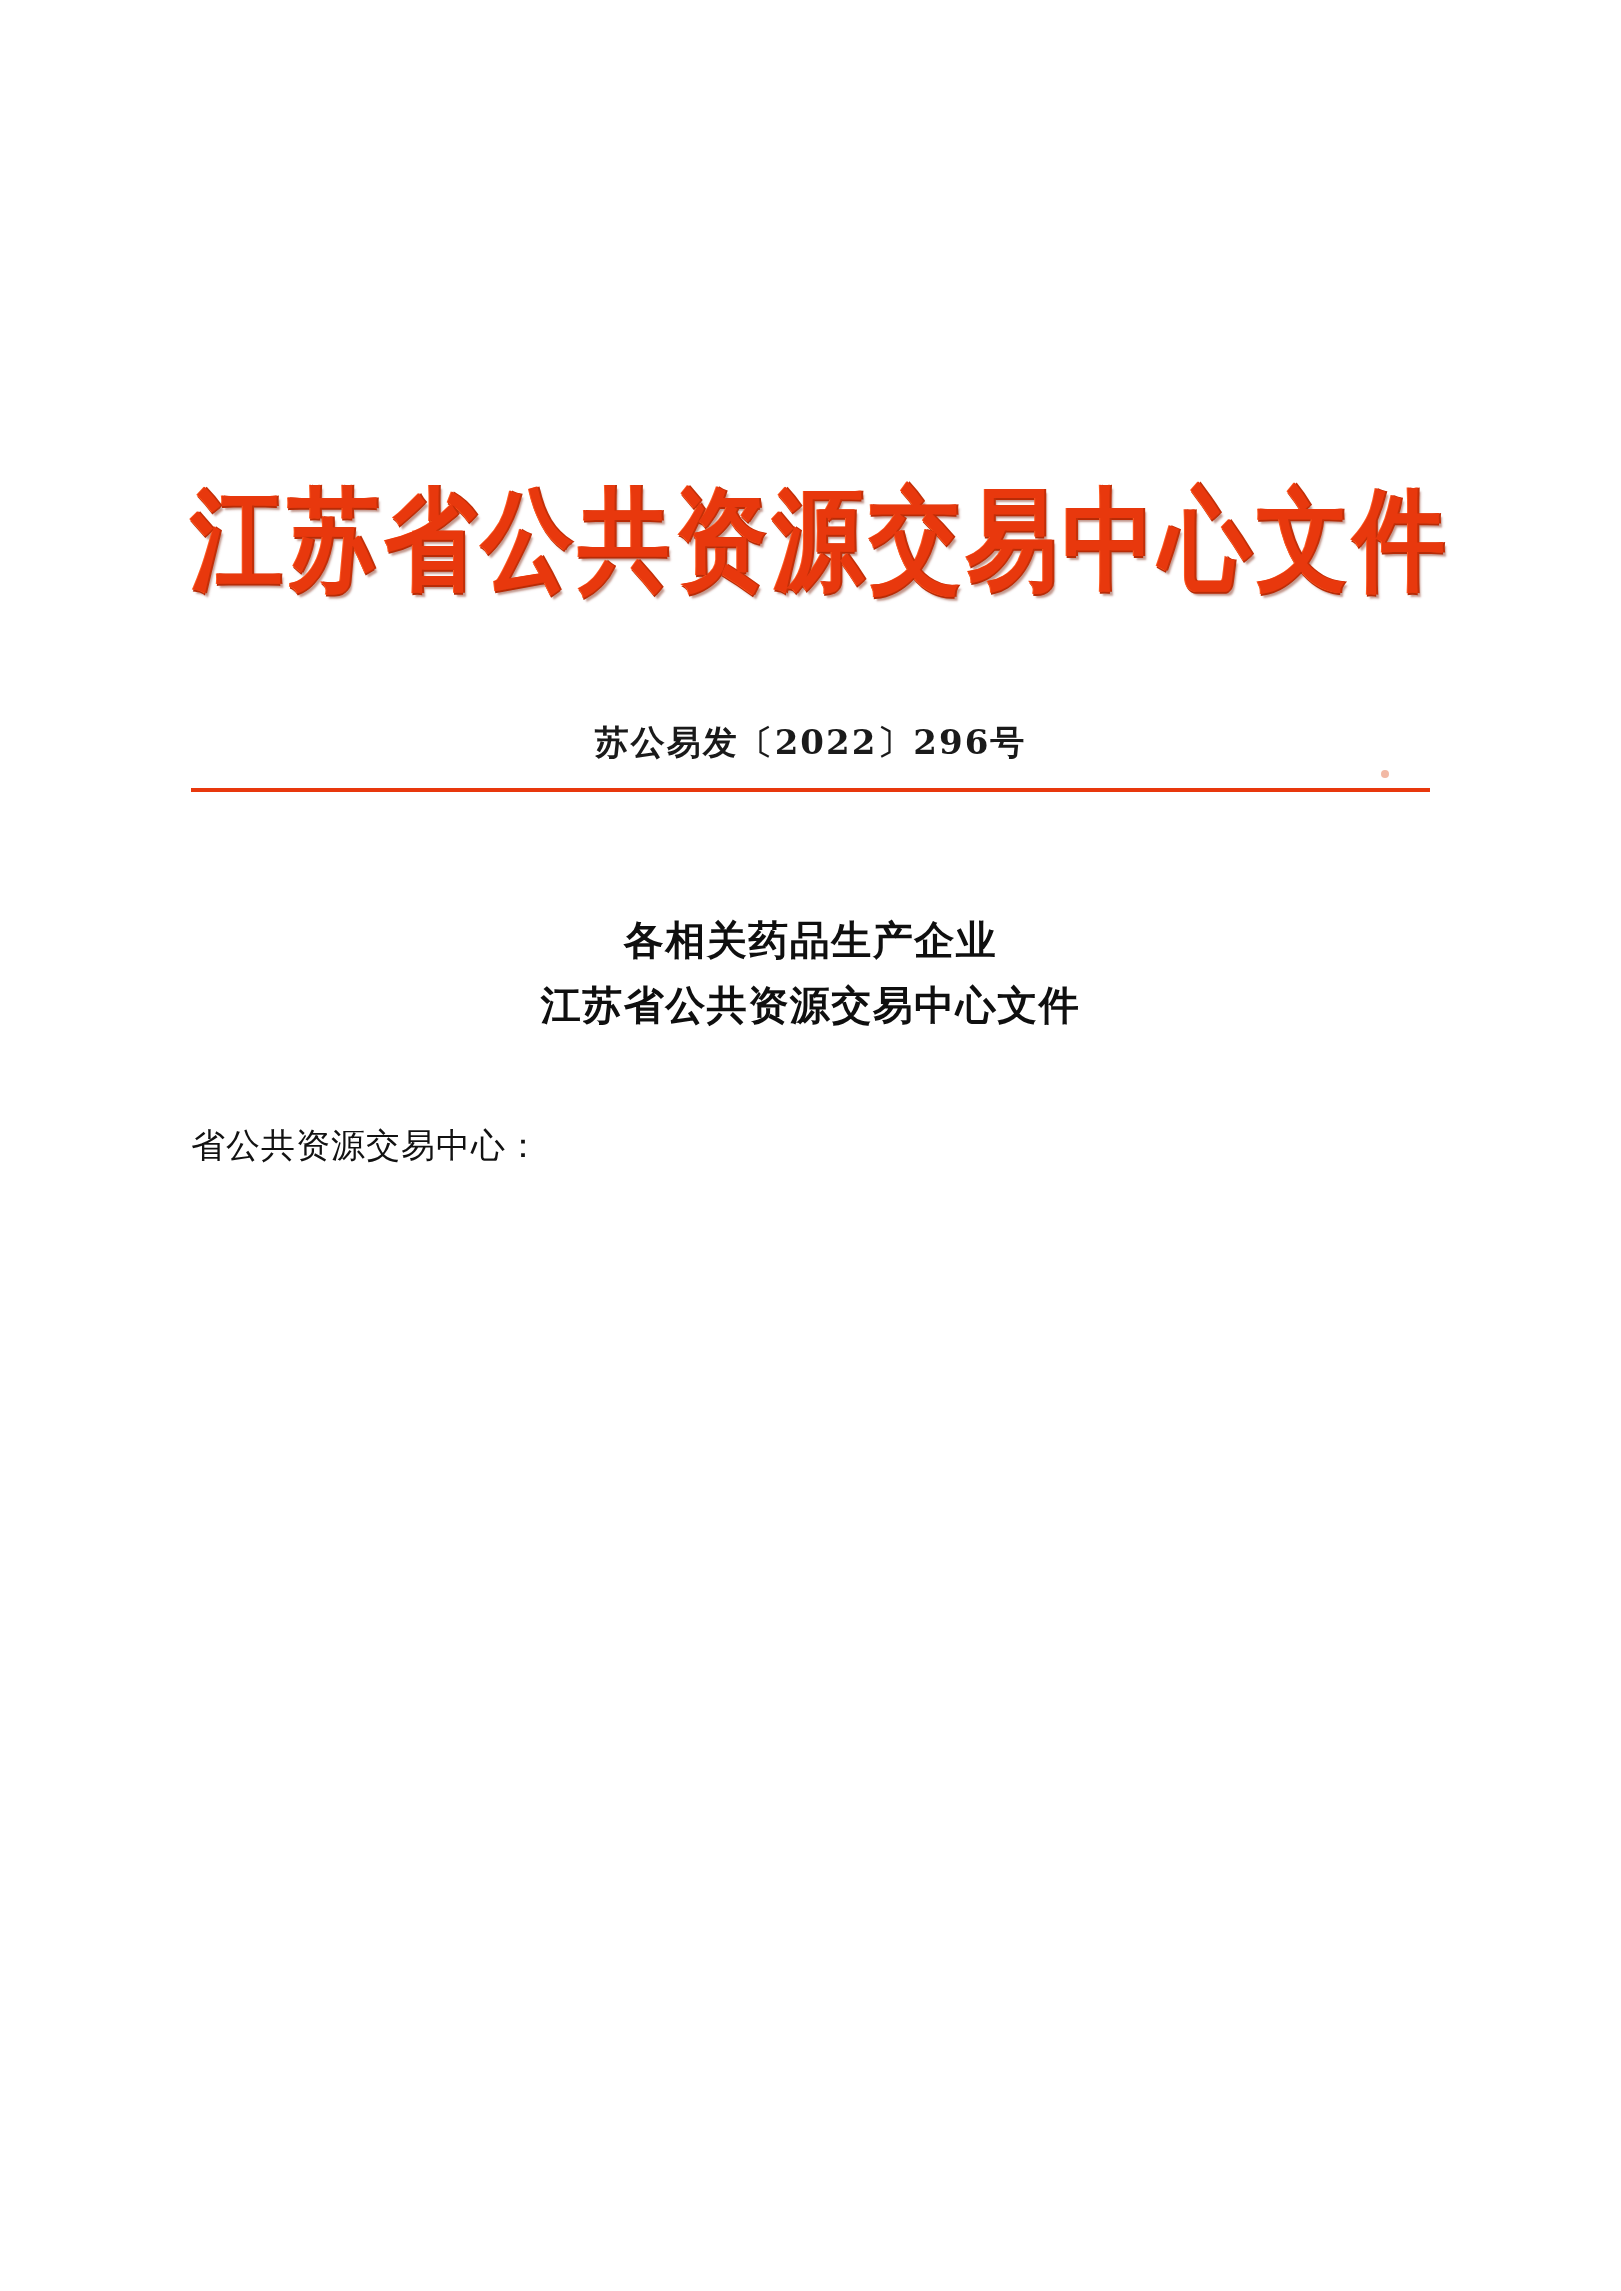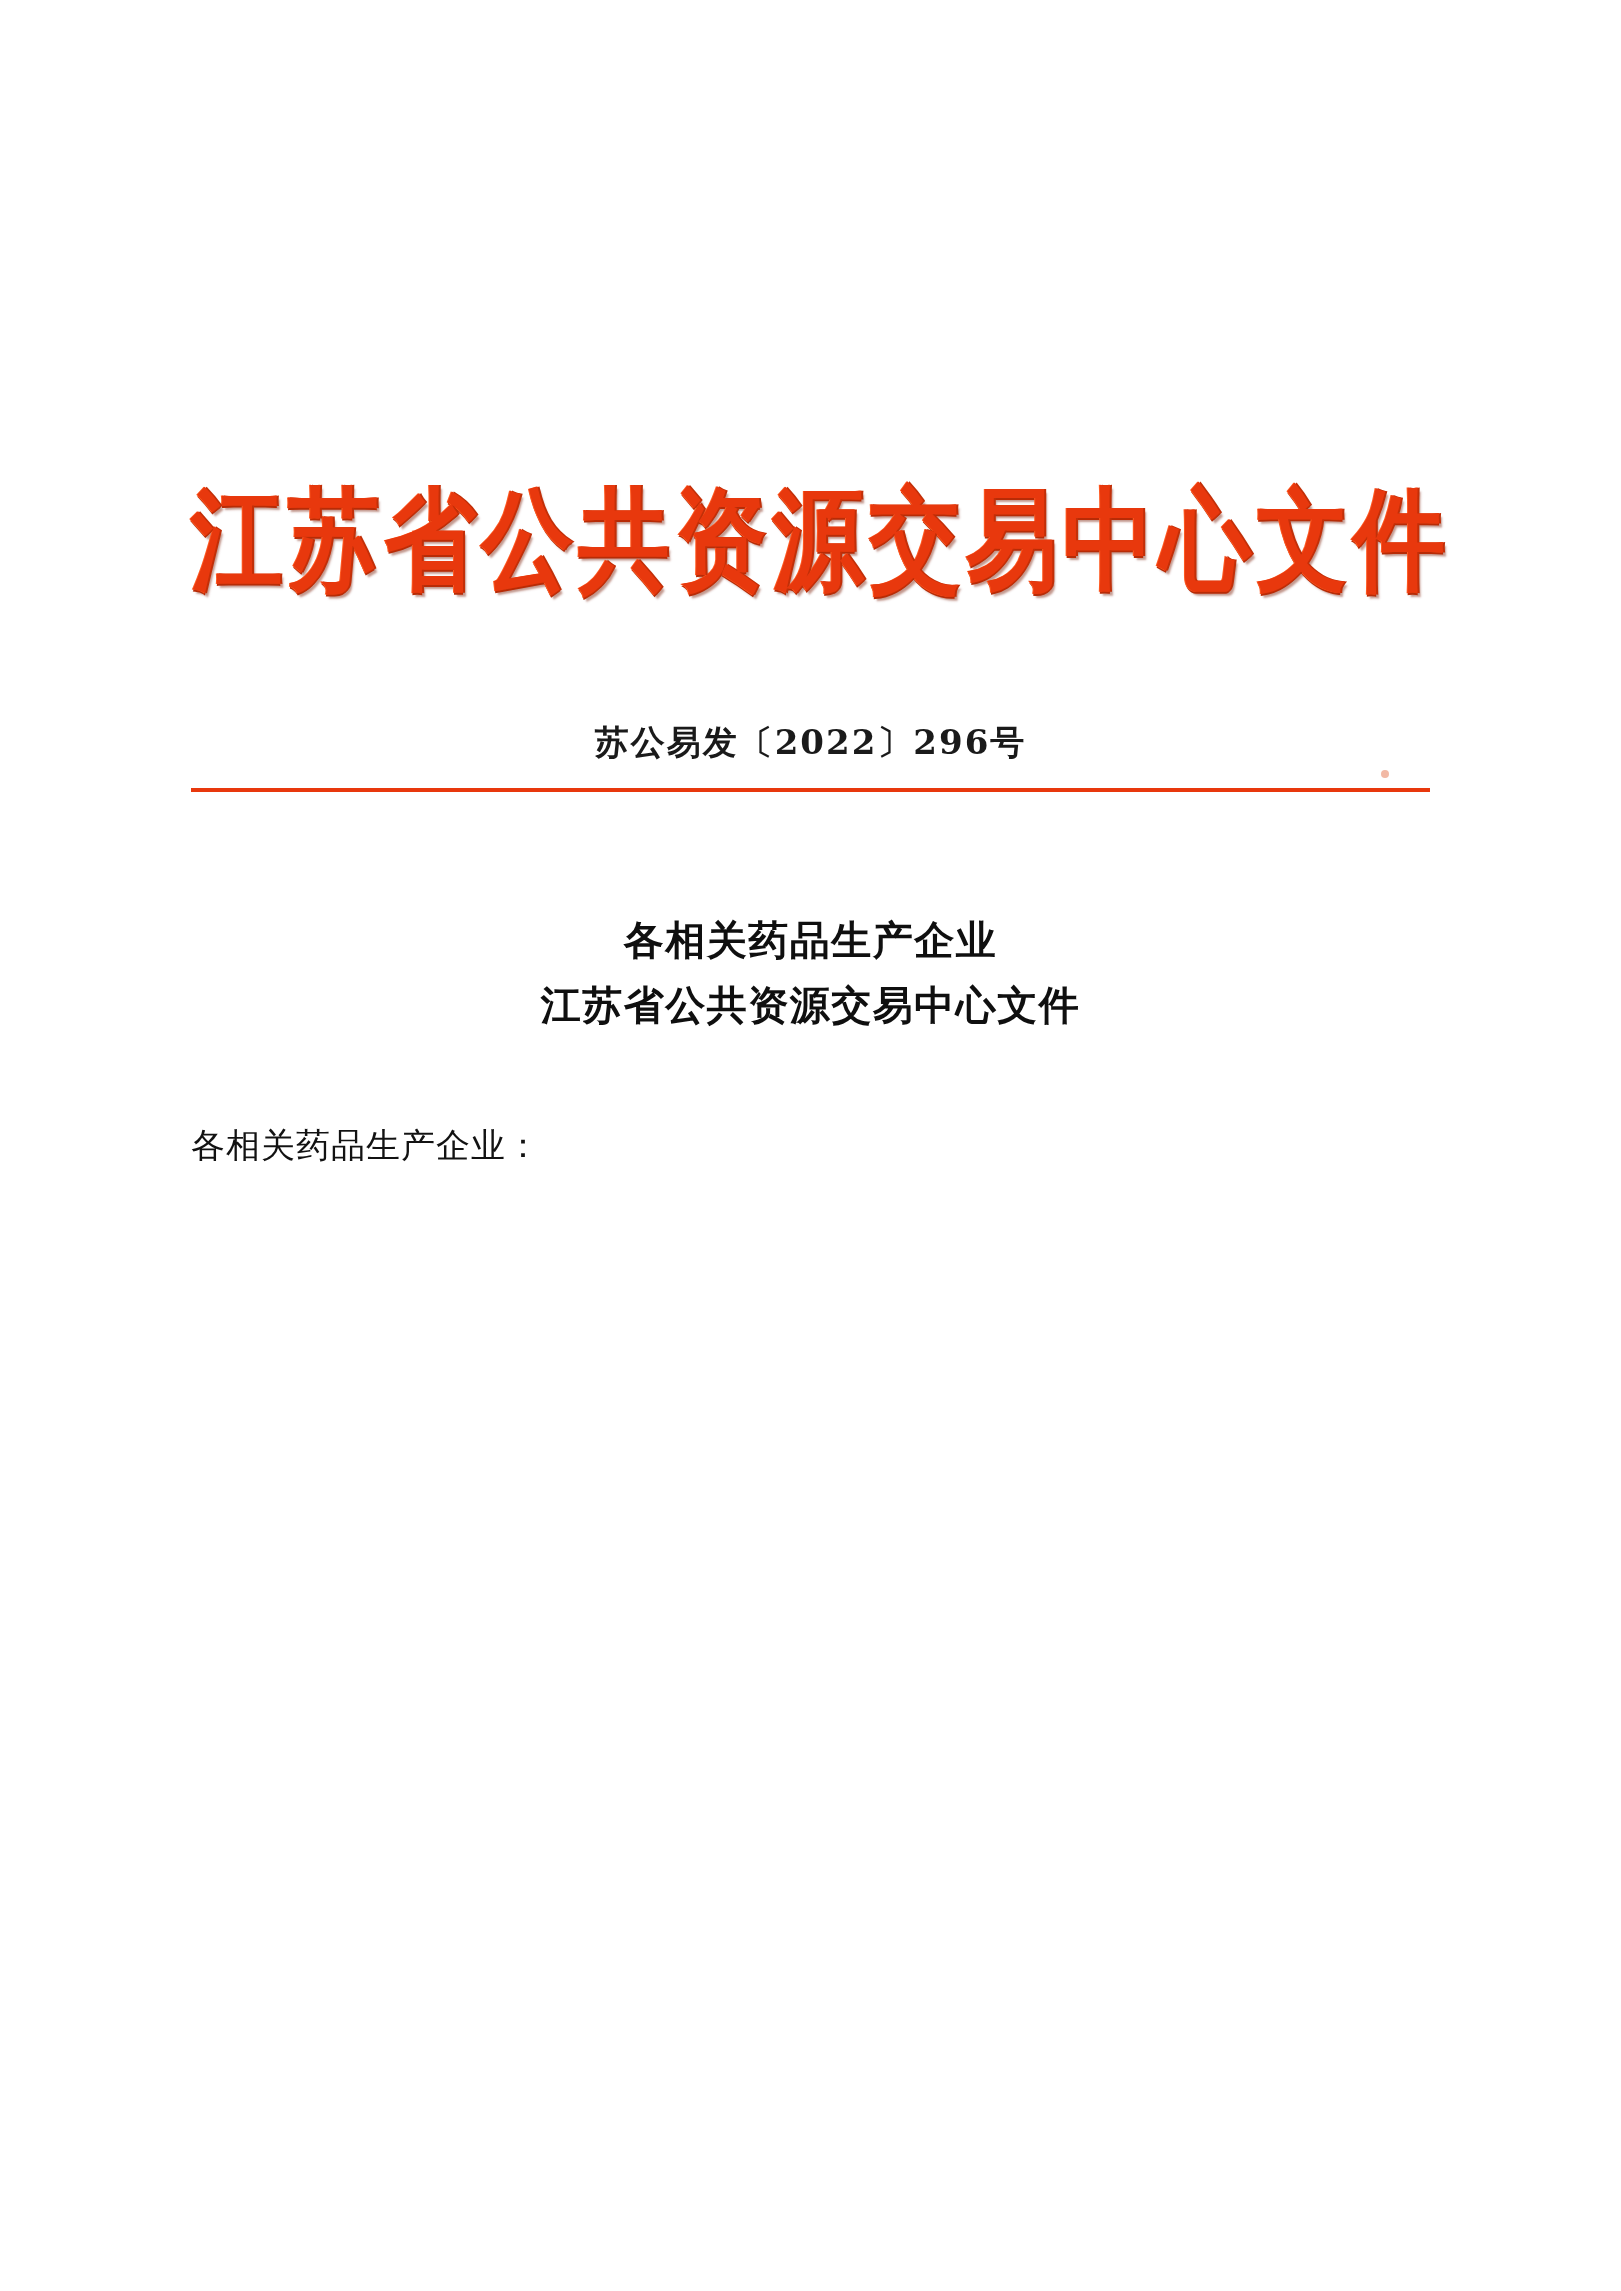--- a/index.html
+++ b/index.html
@@ -119,17 +119,17 @@
 
   <div class="docnum">苏公易发〔2022〕296号</div>
 
   <div class="red-rule"></div>
 
   <div class="title-block">
     <span class="tl">各相关药品生产企业</span>
     <span class="tl">江苏省公共资源交易中心文件</span>
   </div>
 
-  <div class="salutation">各相关药品生产企业：</div>
+  <div class="salutation">省公共资源交易中心：</div>
 
 
 </div>
 
 
 </body></html>

